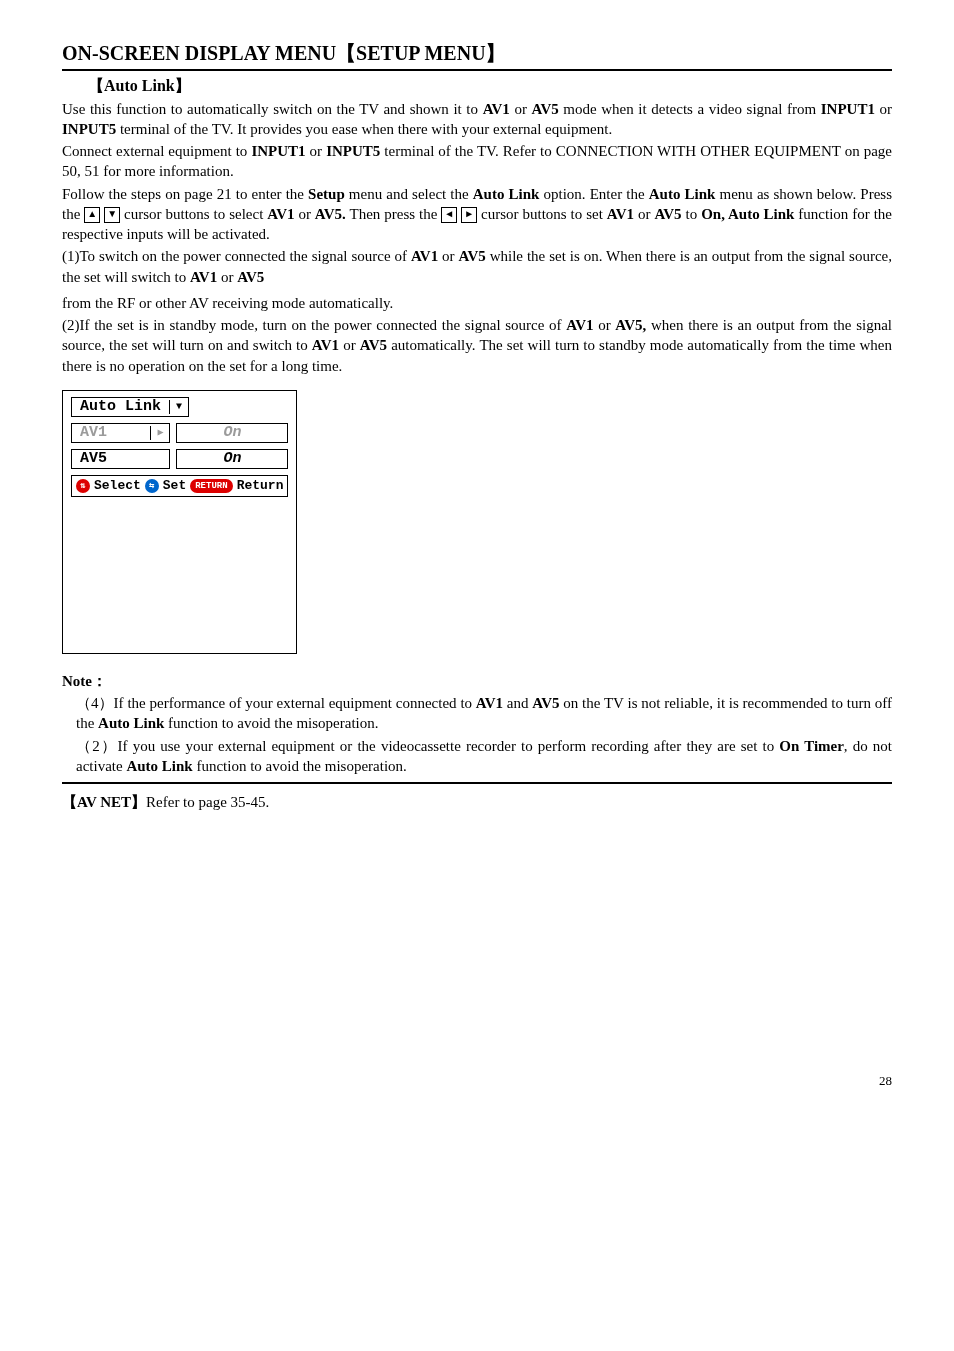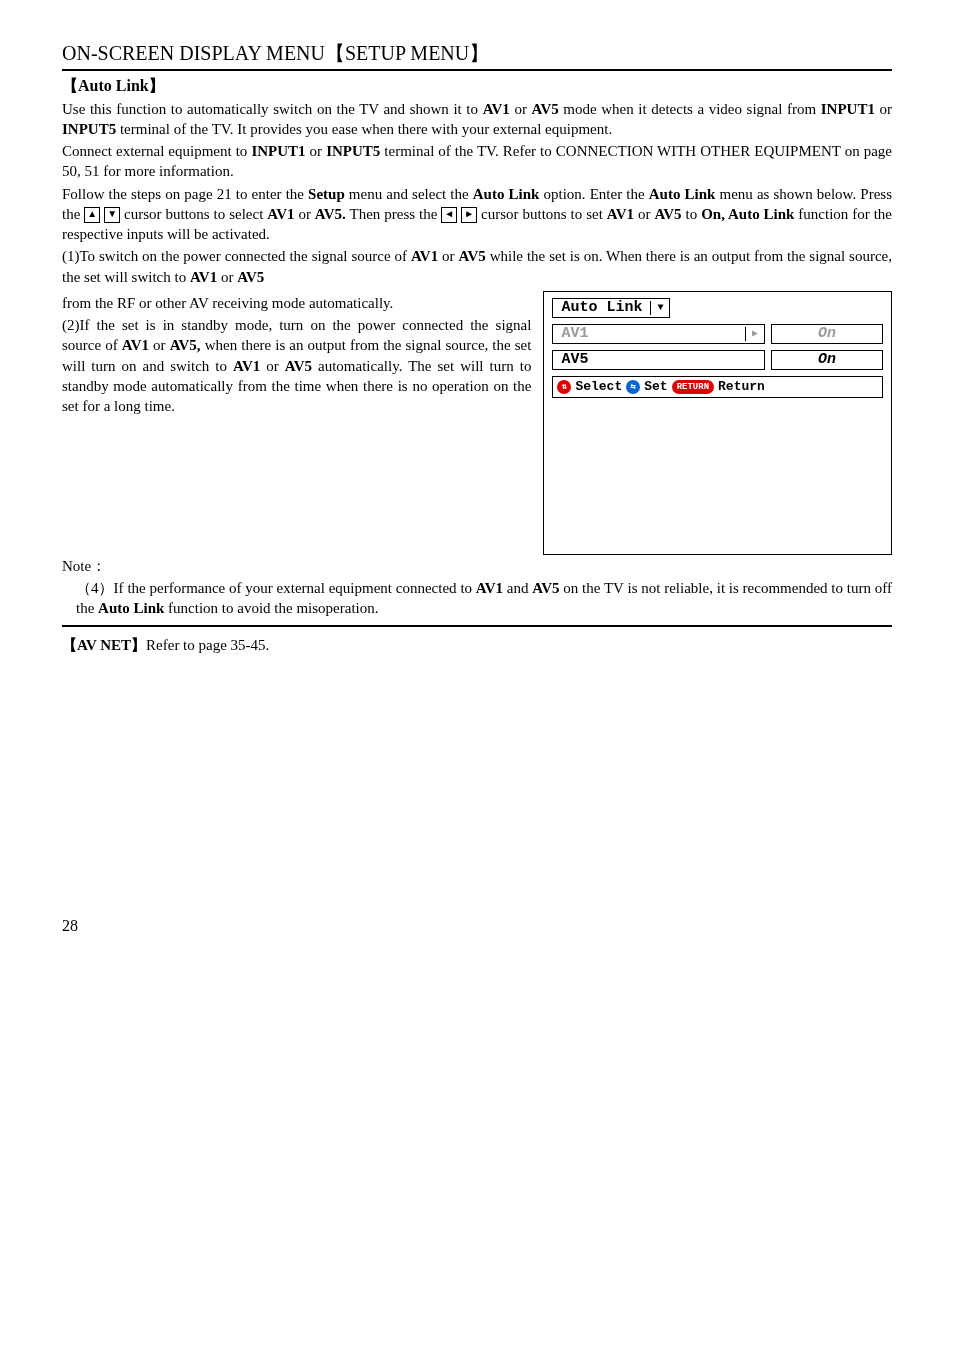--- a/index.html
+++ b/index.html
@@ -5,47 +5,49 @@
 body {
   font-family: "Times New Roman", serif;
   font-size: 15px;
   max-width: 830px;
   margin: 0 auto;
   padding: 40px 60px;
   color: #000;
   line-height: 1.35;
 }
 .main-title {
-  font-weight: normal;
+  font-weight: bold;
   font-size: 20px;
   border-bottom: 2.5px solid #000;
   padding-bottom: 2px;
   margin-bottom: 2px;
 }
 .section-title {
   font-weight: bold;
   font-size: 16px;
   margin-top: 4px;
+  margin-left: 26px;
 }
 .bold { font-weight: bold; }
 .arrow-box {
   display: inline-block;
   border: 1px solid #000;
   width: 14px;
   height: 14px;
   line-height: 12px;
   text-align: center;
   font-size: 10px;
   vertical-align: middle;
 }
 .two-col {
   display: flex;
   gap: 12px;
   align-items: flex-start;
   margin-top: 4px;
+  flex-direction: column;
 }
 .left-col { flex: 1 1 55%; }
 .right-col { flex: 0 0 42%; }
 .osd-box {
   border: 1px solid #000;
   height: 250px;
   padding: 6px 8px;
   font-family: "MS Gothic", "Courier New", monospace;
   font-size: 15px;
   font-weight: bold;
@@ -113,27 +115,27 @@
 .circ.blue { background: #06c; }
 .pill {
   display: inline-block;
   background: #d00;
   color: #fff;
   font-size: 9px;
   border-radius: 8px;
   padding: 1px 5px;
   font-weight: bold;
 }
-.note-title { font-weight: normal; margin-top: 1px; }
+.note-title { font-weight: bold; margin-top: 17px; }
 .divider {
   border: 0;
   border-top: 2.5px solid #000;
   margin: 6px 0 8px 0;
 }
-.pagenum { text-align: left; font-size: 16px; margin-top: 260px; }
+.pagenum { text-align: right; font-size: 13px; margin-top: 260px; }
 p { margin: 2px 0; text-align: justify; }
 </style>
 </head>
 <body>
 
 <div class="main-title">ON-SCREEN DISPLAY MENU【SETUP MENU】</div>
 
 <div class="section-title">【Auto Link】</div>
 
 <p>
@@ -188,20 +190,23 @@
       </div>
     </div>
   </div>
 </div>
 
 <div class="note-title">Note：</div>
 <div style="padding-left:14px;">
   <p>
     <span>（4）If the performance of your external equipment connected to </span><span class="bold">AV1</span><span> and </span><span class="bold">AV5</span><span> on the TV is not reliable, it is recommended to turn off the </span><span class="bold">Auto Link</span><span> function to avoid the misoperation.</span>
   </p>
+  <p>
+    <span>（2）If you use your external equipment or the videocassette recorder to perform recording after they are set to </span><span class="bold">On Timer</span><span>, do not activate </span><span class="bold">Auto Link</span><span> function to avoid the misoperation.</span>
+  </p>
 </div>
 
 <hr class="divider">
 
 <p>
   <span class="bold">【AV NET】</span><span>Refer to page 35-45.</span>
 </p>
 
 <div class="pagenum">28</div>
 

